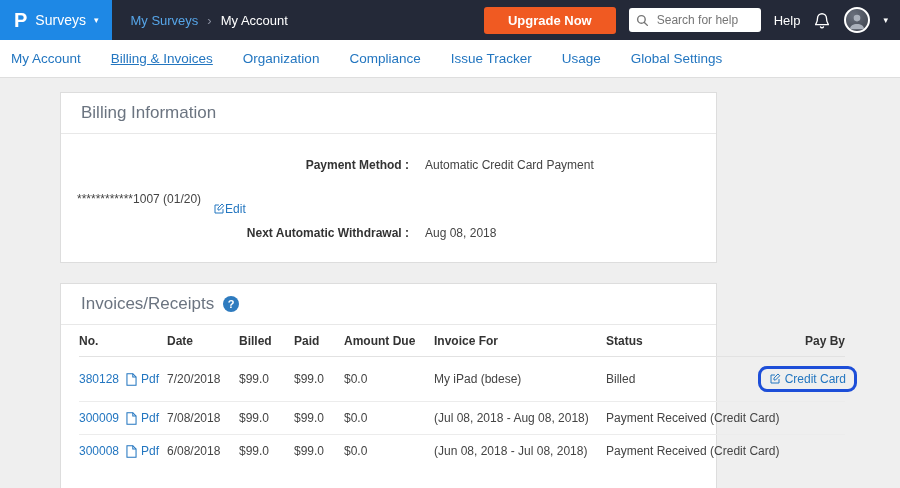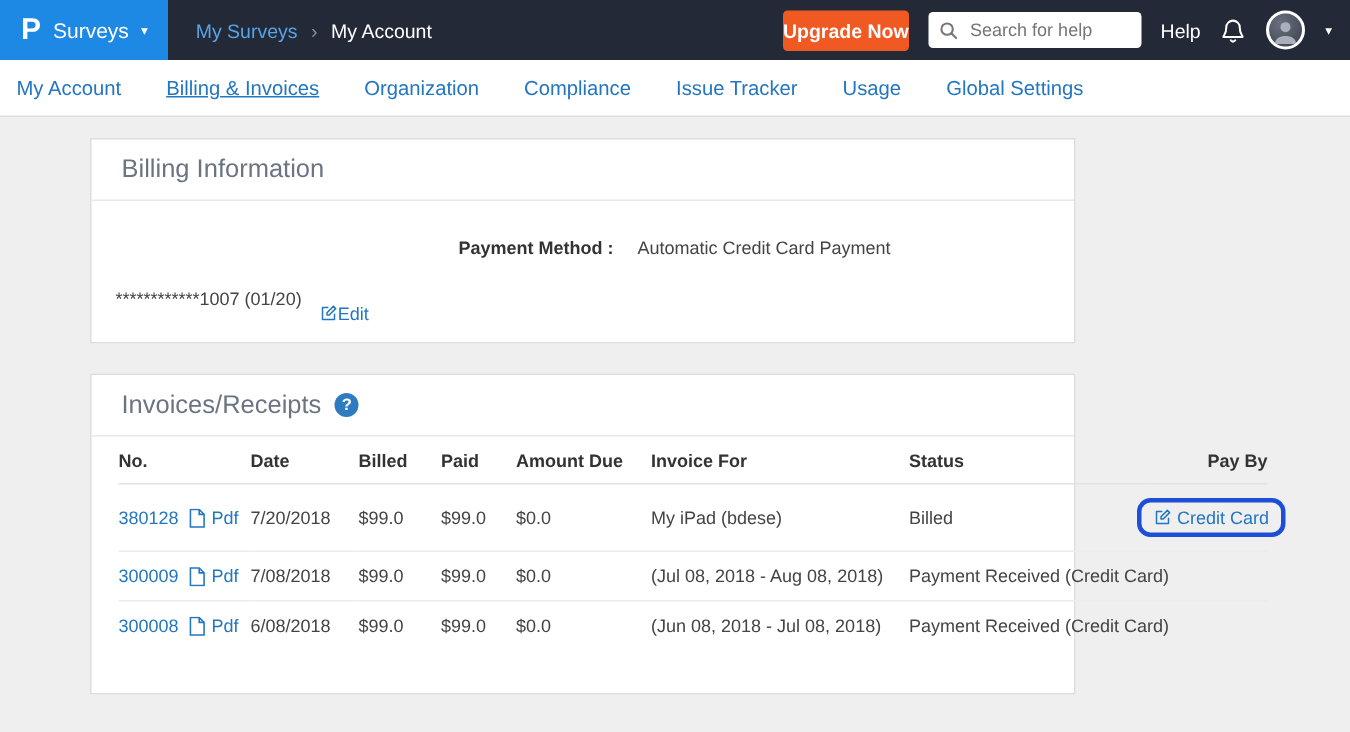--- a/index.html
+++ b/index.html
@@ -21,24 +21,24 @@
   .brand .product { font-size:14px; }
   .caret { font-size:9px; color:#fff; }
   .crumbs { margin-left:18px; display:flex; align-items:center; gap:9px; font-size:13px; }
   .crumbs a { color:#56a5e8; text-decoration:none; cursor:pointer; }
   .crumbs .sep { color:#8a90a0; font-size:13px; }
   .crumbs .current { color:#fff; }
   .topbar-right { margin-left:auto; display:flex; align-items:center; gap:13px; padding-right:12px; }
   .upgrade {
     background:#f05a22; color:#fff; border:none; border-radius:3px;
     font-family:"Liberation Sans",sans-serif; font-size:13px; font-weight:bold;
-    padding:6px 0; cursor:pointer;
+    padding:6px 24px; cursor:pointer;
   }
   .search {
-    background:#fff; border-radius:3px; height:24px; width:142px;
+    background:#fff; border-radius:3px; height:24px; width:132px;
     display:flex; align-items:center; gap:6px; padding:0 7px;
   }
   .search input {
     border:none; outline:none; width:100%; font-size:12px; color:#333;
     font-family:"Liberation Sans",sans-serif; background:transparent;
   }
   .help-label { font-size:13px; cursor:pointer; }
   .iconbtn { display:flex; align-items:center; cursor:pointer; }
   .avatar {
     width:26px; height:26px; border-radius:50%; border:2px solid #fff;
@@ -161,20 +161,24 @@
           <span>************1007 (01/20)</span>
           <a class="edit-link">
             <svg width="12" height="12" viewBox="0 0 24 24" fill="none" stroke="#2376c0" stroke-width="2" stroke-linecap="round" stroke-linejoin="round">
                 <path d="M11 4H4v16h16v-7"></path>
                 <path d="M18.5 2.5l3 3L13 14h-3v-3z"></path>
               </svg>
             <span>Edit</span>
           </a>
         </span>
       </div>
+      <div class="frow">
+        <span class="flabel">Next Automatic Withdrawal :</span>
+        <span class="fvalue">Aug 08, 2018</span>
+      </div>
     </div>
   </section>
 
   <section class="card invoices-card">
     <div class="card-head">
       <span class="card-title">Invoices/Receipts</span>
       <span class="help-circle">?</span>
     </div>
     <table>
       <colgroup>

